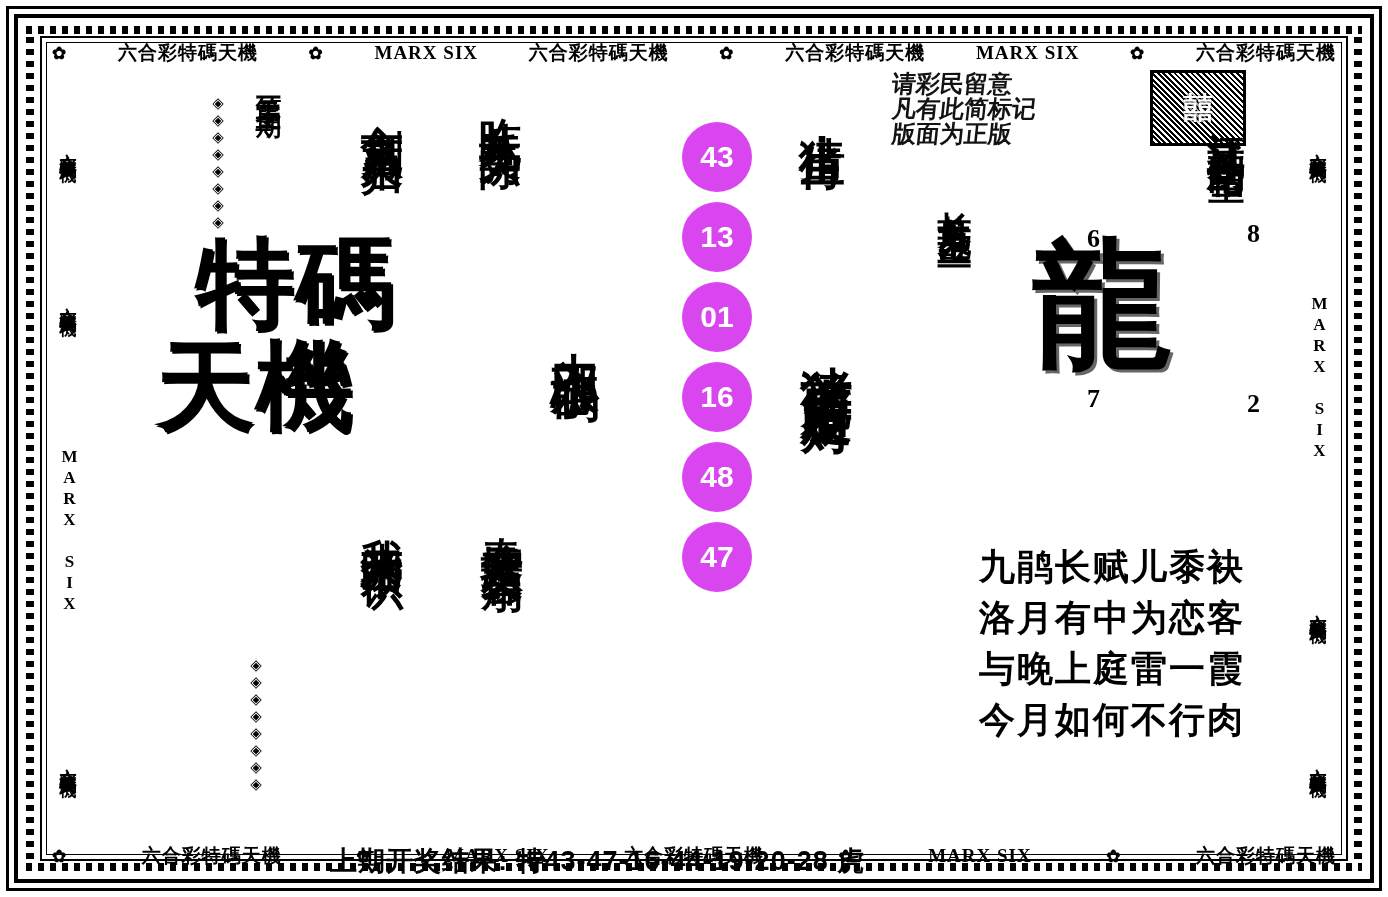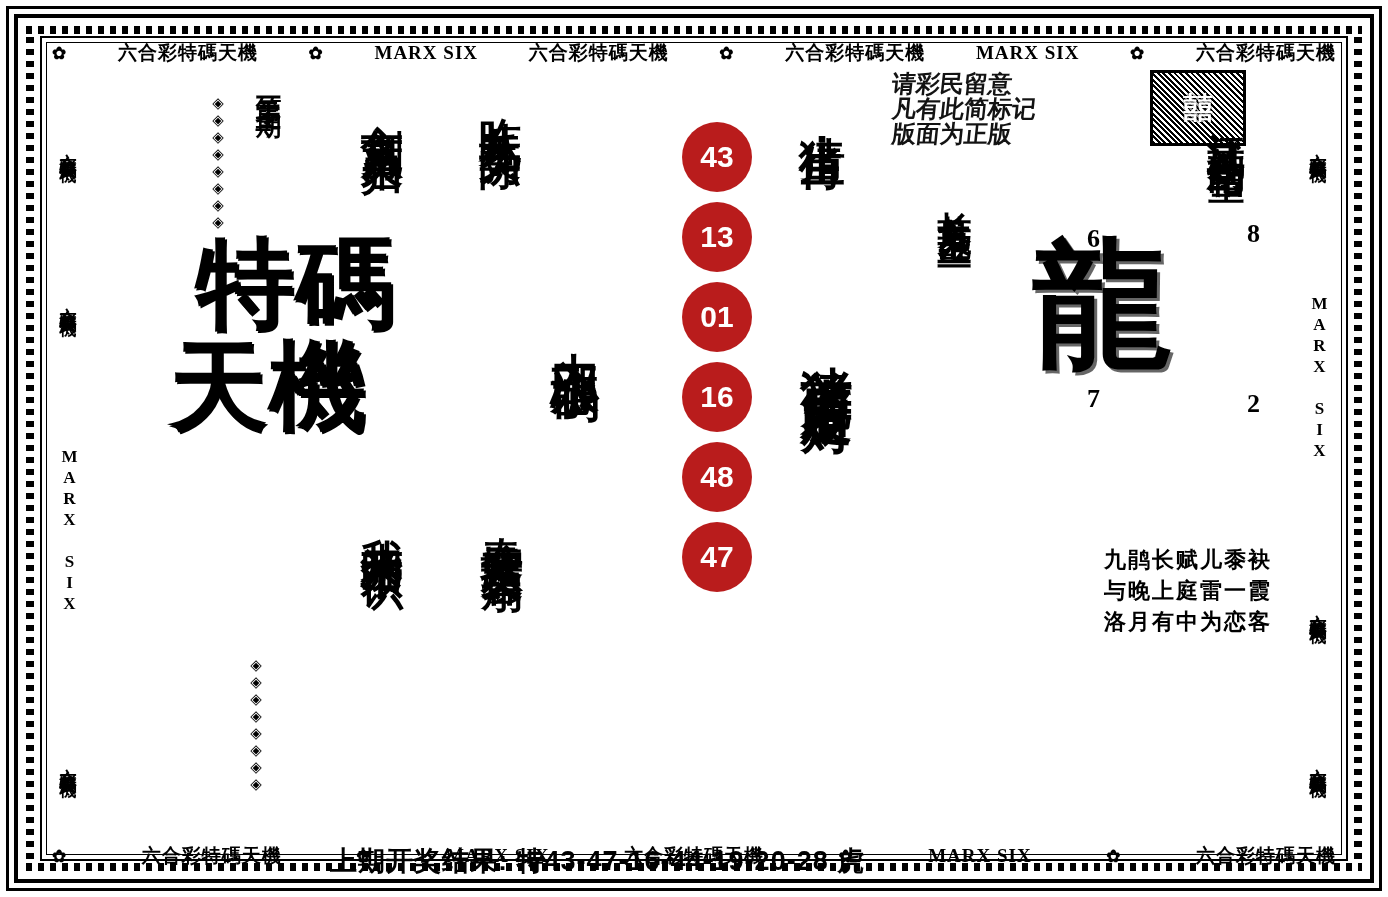--- a/index.html
+++ b/index.html
@@ -79,34 +79,34 @@
   
   .bigtitle{
     position:absolute;left:60px;top:168px;
     font-family:"DejaVu Serif", serif;
     font-weight:bold;font-size:98px;line-height:1.05;
     letter-spacing:2px;
     text-shadow:2px 2px 0 #000;
   }
   .bigtitle .row{display:block;}
   .bigtitle .r1{margin-left:44px;}
-  .bigtitle .r2{margin-left:17px;}
+  .bigtitle .r2{margin-left:4px;}
 
   
   .col-a{position:absolute;left:262px;top:26px;font-size:42px;letter-spacing:5px;font-weight:bold;}
   .col-b{position:absolute;left:380px;top:20px;font-size:42px;letter-spacing:5px;font-weight:bold;}
   .col-c{position:absolute;left:262px;top:440px;font-size:42px;letter-spacing:5px;font-weight:bold;}
   .col-d{position:absolute;left:382px;top:440px;font-size:42px;letter-spacing:5px;font-weight:bold;}
   .col-e{position:absolute;left:452px;top:250px;font-size:48px;letter-spacing:6px;font-weight:bold;
          font-family:"DejaVu Serif",serif;}
 
   
   .balls{position:absolute;left:590px;top:58px;display:flex;flex-direction:column;gap:10px;align-items:center;}
   .ball{
-    width:70px;height:70px;border-radius:50%;background:#b91c1c;color:#fff;
+    width:70px;height:70px;border-radius:50%;background:#d946ef;color:#fff;
     display:flex;align-items:center;justify-content:center;
     font-family:"Liberation Sans", sans-serif;font-size:30px;font-weight:bold;
   }
 
   
   .guess{position:absolute;left:700px;top:36px;font-size:46px;letter-spacing:4px;font-weight:bold;}
   .guess2{position:absolute;left:700px;top:260px;font-size:52px;letter-spacing:6px;font-weight:bold;
           font-family:"DejaVu Serif",serif;}
 
   
@@ -139,22 +139,22 @@
     position:absolute;left:940px;top:170px;
     font-family:"DejaVu Serif",serif;font-size:140px;font-weight:bold;line-height:1;
     text-shadow:3px 3px 0 rgba(0,0,0,.6);
   }
 
   .shiyue{position:absolute;left:980px;top:418px;font-size:40px;letter-spacing:14px;font-weight:bold;
           font-family:"DejaVu Serif",serif;}
 
   .poem{
     position:absolute;left:860px;top:480px;width:320px;
-    font-family:Liberation Sans, sans-serif;font-size:22px;font-weight:bold;line-height:1.42;
-    letter-spacing:2px;text-align:right;
+    font-family:Liberation Mono, monospace;font-size:36px;font-weight:bold;line-height:1.42;
+    letter-spacing:2px;text-align:center;
   }
   .poem div{white-space:nowrap;}
 
   
   .result{
     position:absolute;left:330px;bottom:18px;
     font-size:27px;font-weight:bold;letter-spacing:1px;white-space:nowrap;
     font-family:Liberation Sans, sans-serif;
   }
 </style>
@@ -252,21 +252,22 @@
     <div class="bignum" style="left:995px;top:160px;">6</div>
     <div class="bignum" style="left:1155px;top:155px;">8</div>
     <div class="bignum" style="left:995px;top:320px;">7</div>
     <div class="bignum" style="left:1155px;top:325px;">2</div>
 
     <div class="dragon">龍</div>
 
 
     <div class="poem">
       <div>九鹃长赋儿黍袂</div>
+      <div>洛月有中为恋客</div>
       <div>与晚上庭雷一霞</div>
-      <div>洛月有中为恋客</div>
+      <div>今月如何不行肉</div>
     </div>
 
   </div>
 
   <div class="result">上期开奖结果: 特43-47-16-44-19-20-28 虎</div>
 
 </div>
 
 </body></html>

